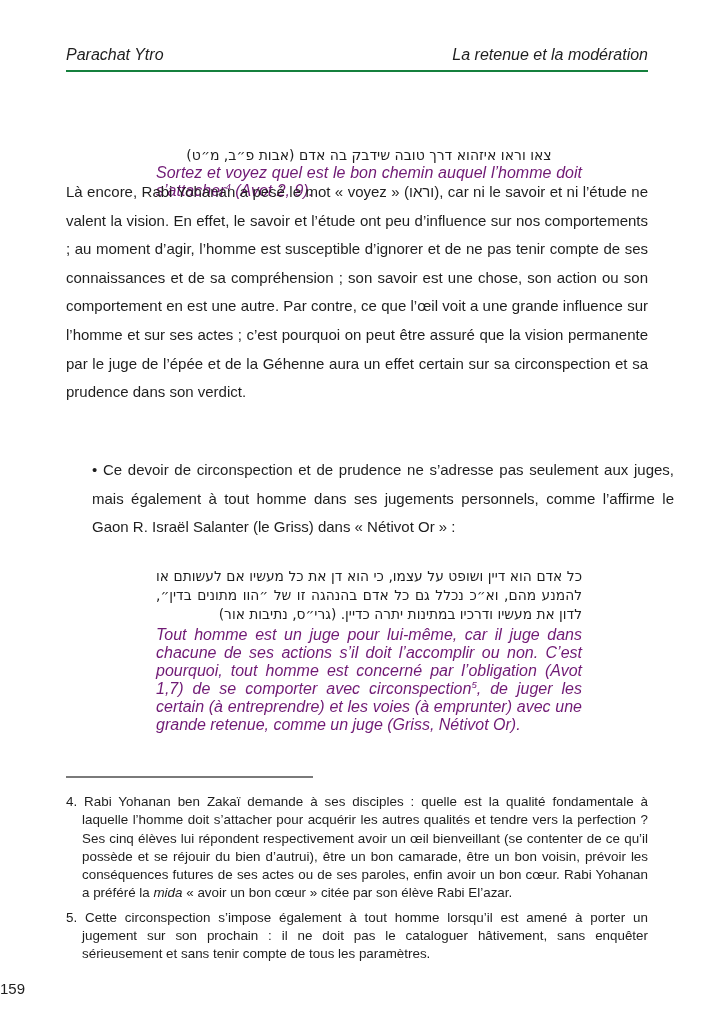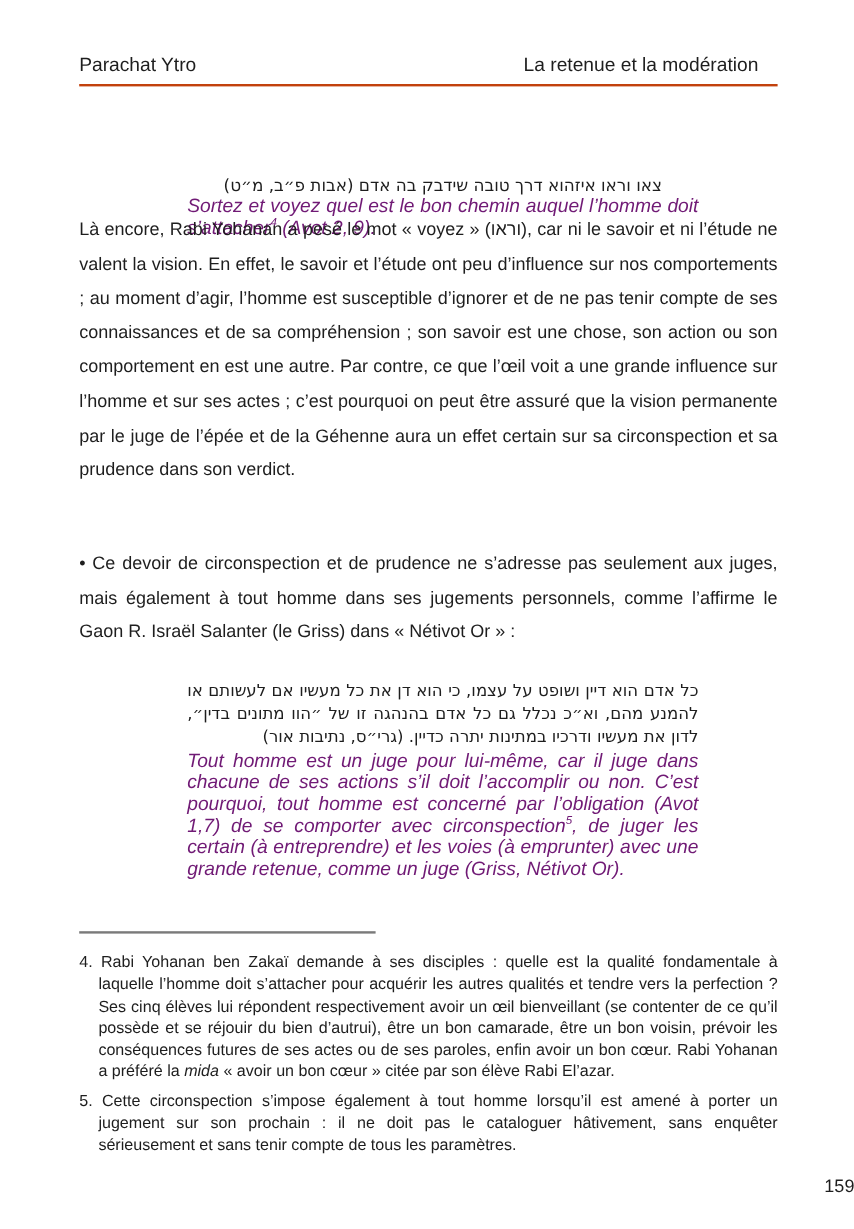--- a/index.html
+++ b/index.html
@@ -1,33 +1,33 @@
 <!DOCTYPE html>
 <html><head>
 <meta charset="utf-8">
 <style>
   html, body { margin:0; padding:0; background:#ffffff; }
   body { width:712px; height:1024px; position:relative; overflow:hidden; color:#1e1e1e; font-family:"DejaVu Sans Condensed","DejaVu Sans","Liberation Sans",sans-serif; }
-  .header { position:absolute; left:66px; top:44px; width:582px; height:26px; border-bottom:2px solid #c2410c; }
+  .header { position:absolute; left:66px; top:44px; width:582px; height:26px; border-bottom:2px solid #15803d;font-style:italic; }
   .header .left { position:absolute; left:0; top:2px; font-size:16px; font-family:"Liberation Sans",sans-serif; }
-  .header .right { position:absolute; right:16px; top:2px; font-size:16px; font-family:"Liberation Sans",sans-serif; }
+  .header .right { position:absolute; right:0; top:2px; font-size:16px; font-family:"Liberation Sans",sans-serif; }
   .quote1 { position:absolute; left:156px; top:98px; width:426px;margin-top:48px; }
   .heb { direction:rtl; text-align:right; font-family:"DejaVu Sans","Liberation Sans",sans-serif; font-size:14px; line-height:18px; }
   .it { font-style:italic; font-family:"Liberation Sans",sans-serif; font-size:16px; line-height:18px; text-align:justify; color:#701a75; }
   .quote1 .heb { text-align:center; }
   .body { position:absolute; left:66px; width:582px; font-family:"Liberation Sans",sans-serif; font-size:15px; line-height:28.6px; text-align:justify; }
   .p1 { top:178px; }
-  .p2 { top:456px; }
+  .p2 { top:456px;margin-left:26px; }
   .quote2 { position:absolute; left:156px; top:567px; width:426px; }
   .quote2 .heb { font-size:13.8px; line-height:19px; text-align:justify; }
   .quote2 .it { margin-top:2px; }
   .sep { position:absolute; left:66px; top:776px; width:247px; height:0; border-top:2px solid #7a7a7a; }
   .notes { position:absolute; left:66px; top:793px; width:582px; font-family:"Liberation Sans",sans-serif; font-size:13.4px; line-height:18.3px; text-align:justify; }
   .note { padding-left:16px; text-indent:-16px; margin-bottom:6px; }
-  .page-num { position:absolute; left:0; width:712px; top:980px; text-align:right; font-family:"Liberation Sans",sans-serif; font-size:15px; }
+  .page-num { position:absolute; left:0; width:712px; top:980px; text-align:left; font-family:"Liberation Sans",sans-serif; font-size:15px; }
   sup { font-size:0.6em; line-height:0; }
 </style>
 </head>
 <body>
 
 <div class="header">
   <span class="left">Parachat Ytro</span>
   <span class="right">La retenue et la modération</span>
 </div>
 

